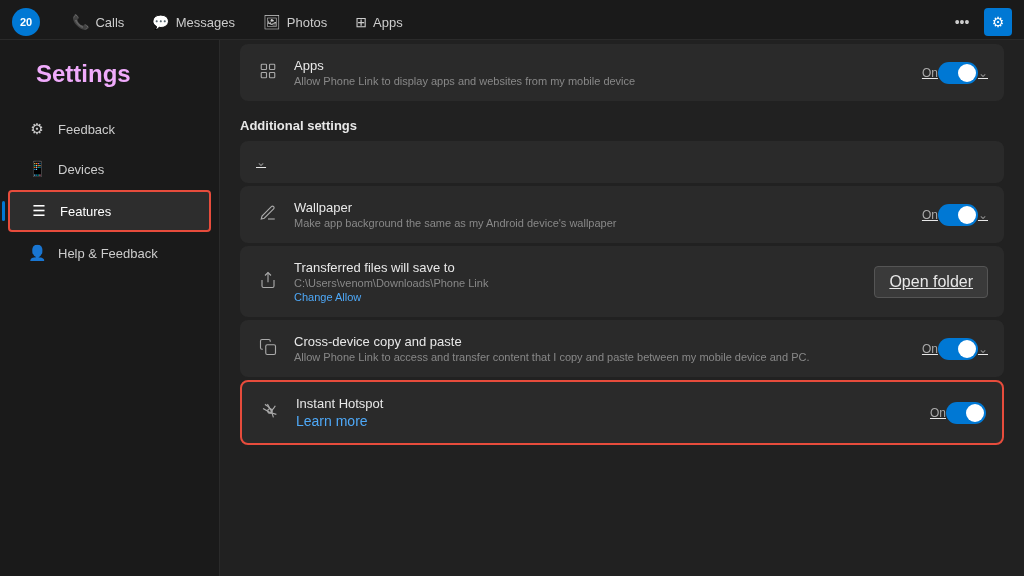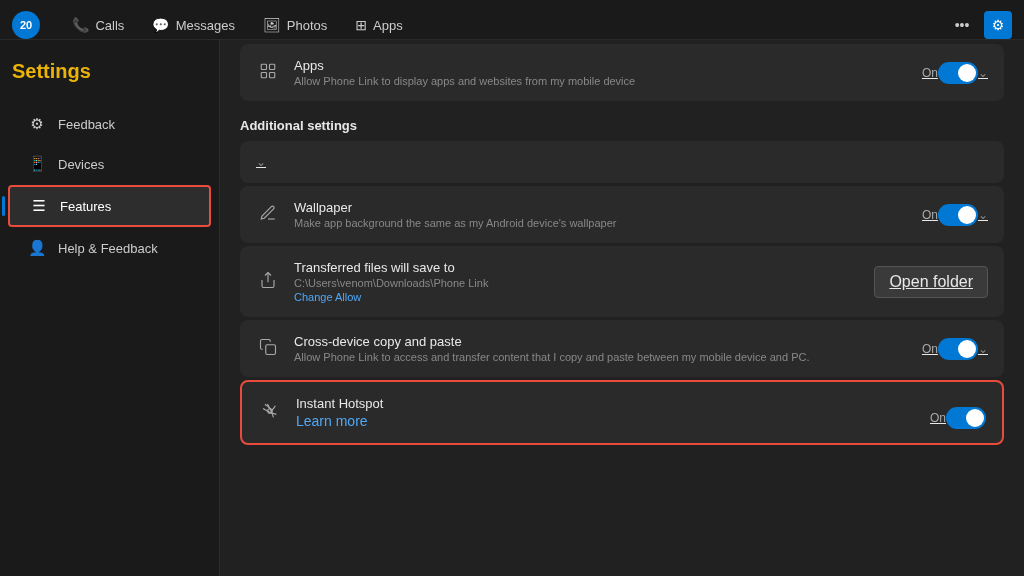--- a/index.html
+++ b/index.html
@@ -11,22 +11,22 @@
       font-family: 'Segoe UI', Arial, sans-serif;
       font-size: 13px;
       overflow: hidden;
     }
 
     
     .titlebar {
       height: 40px;
       background: #1a1a1a;
       display: flex;
-      align-items: flex-end;
-      padding: 0 12px;
+      align-items: flex-start;
+      padding: 8px 12px;
       border-bottom: 1px solid #2a2a2a;
     }
     .titlebar-logo {
       display: flex;
       align-items: center;
       margin-right: 20px;
     }
     .logo-circle {
       width: 28px;
       height: 28px;
@@ -85,24 +85,24 @@
 
     
     .sidebar {
       width: 220px;
       background: #1a1a1a;
       padding: 20px 0;
       border-right: 1px solid #2a2a2a;
       flex-shrink: 0;
     }
     .sidebar-title {
-      font-size: 20px;
+      font-size: 24px;
       font-weight: 600;
-      color: #eab308;
-      padding: 0 20px 20px 12px;
+      color: #f0abfc;
+      padding: 0 20px 20px 36px;
     }
     .sidebar-item {
       display: flex;
       align-items: center;
       gap: 12px;
       padding: 10px 20px;
       cursor: pointer;
       border-radius: 4px;
       margin: 2px 8px;
       color: #ccc;
@@ -409,21 +409,21 @@
             <div class="setting-desc">Allow Phone Link to access and transfer content that I copy and paste between my mobile device and PC.</div>
           </div>
         </div>
         <div class="setting-row-right">
           <span class="toggle-label">On</span>
           <div class="toggle"></div>
           <span class="chevron">⌄</span>
         </div>
       </div>
 
-      <div class="setting-row highlighted-row" style=" align-items: flex-end;">
+      <div class="setting-row highlighted-row" style="">
         <div class="setting-row-left">
           <span class="setting-row-icon">
             <svg class="icon-svg" viewBox="0 0 24 24">
                 <circle cx="12" cy="12" r="3"></circle>
                 <path d="M8.56 2.75c4.37 6.03 6.02 9.42 8 17.72m2.54-15.38c-1.59 3.35-3.37 5.16-6.48 7.59"></path>
                 <path d="M2.75 8.56C8.78 12.93 12.17 14.58 20.47 16.56M5.17 3.17C8.52 4.76 10.33 6.54 12.76 9.65"></path>
               </svg>
           </span>
           <div class="setting-text-group">
             <div class="setting-title">Instant Hotspot</div>

